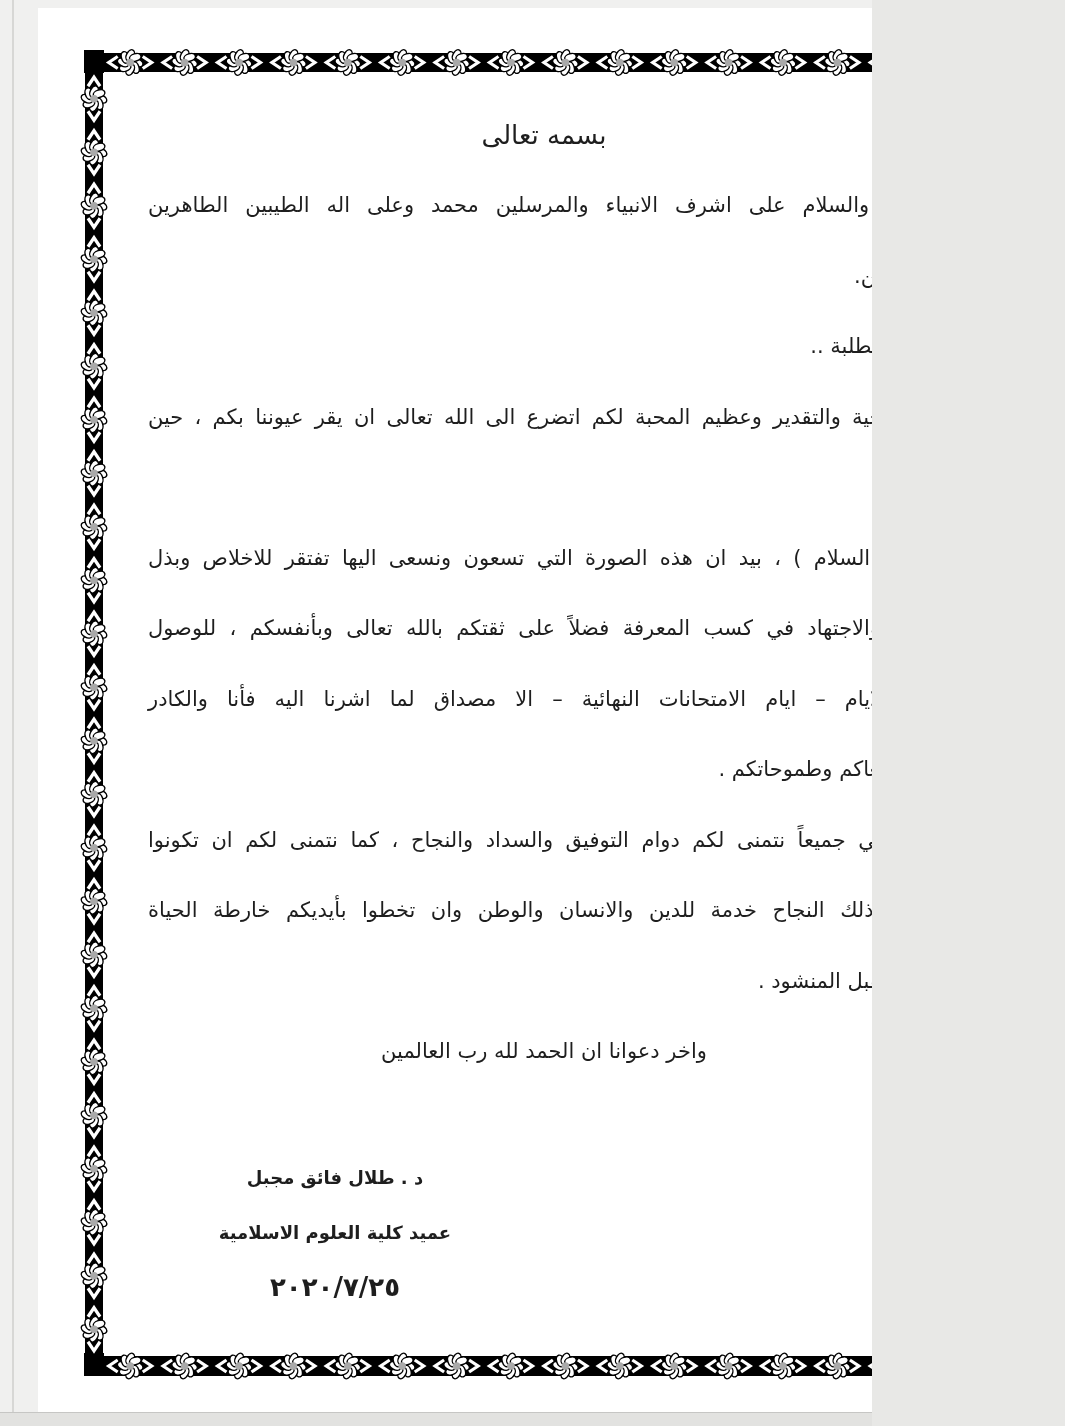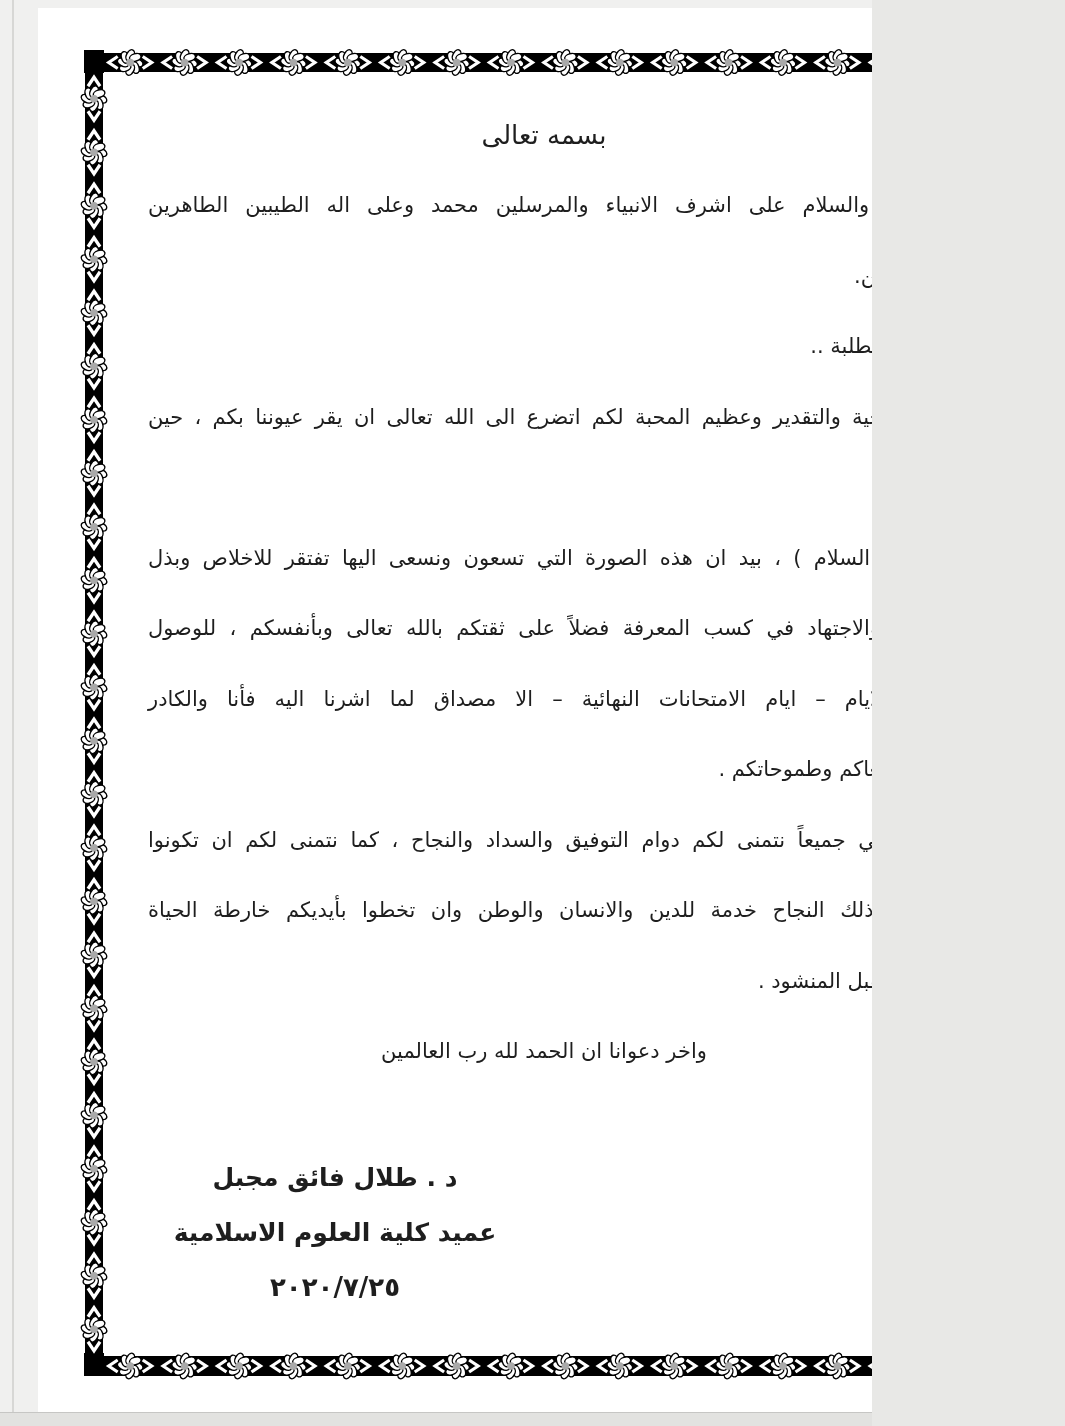--- a/index.html
+++ b/index.html
@@ -15,21 +15,21 @@
   .fcenter{fill:var(--flower_center,#a9a9a9);}
   .chev{fill:none;stroke:var(--flower_petal,#fff);stroke-width:3.2;}
   .content{position:absolute;left:148px;top:0;width:792px;direction:rtl;color:var(--ink,#1e1e1e);}
   .basmala{position:absolute;top:120px;width:100%;text-align:center;font-size:26px;}
   .body-lines{position:absolute;top:170px;width:100%;font-size:21px;margin-left:16px;}
   .line{height:70.5px;line-height:70.5px;}
   .jus{text-align:justify;text-align-last:justify;}
   .rgt{text-align:right;}
   .ctr{text-align-last:center;}
   .signature{position:absolute;left:170px;top:1150px;width:330px;text-align:center;direction:rtl;font-weight:bold;color:var(--ink,#1e1e1e);}
-  .sig-line{height:55px;line-height:55px;font-size:25px;}
+  .sig-line{height:55px;line-height:55px;font-size:18px;}
   .sig-date{font-size:26px;}
 </style>
 </head>
 <body>
 
 <div class="stage">
   <div class="page-edge-line"></div>
   <div class="sheet"></div>
 
   <svg id="border-svg" width="1065" height="1426" viewBox="0 0 1065 1426">

